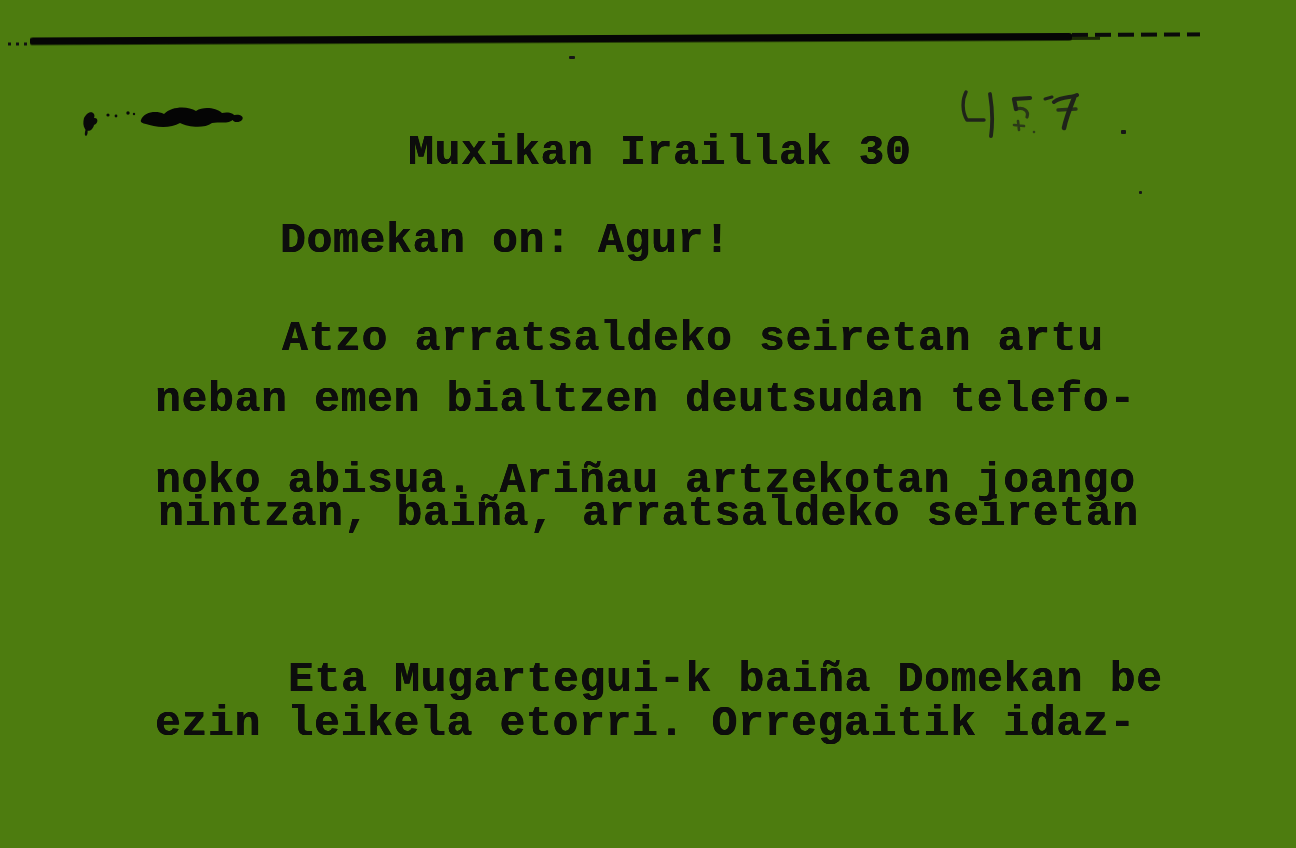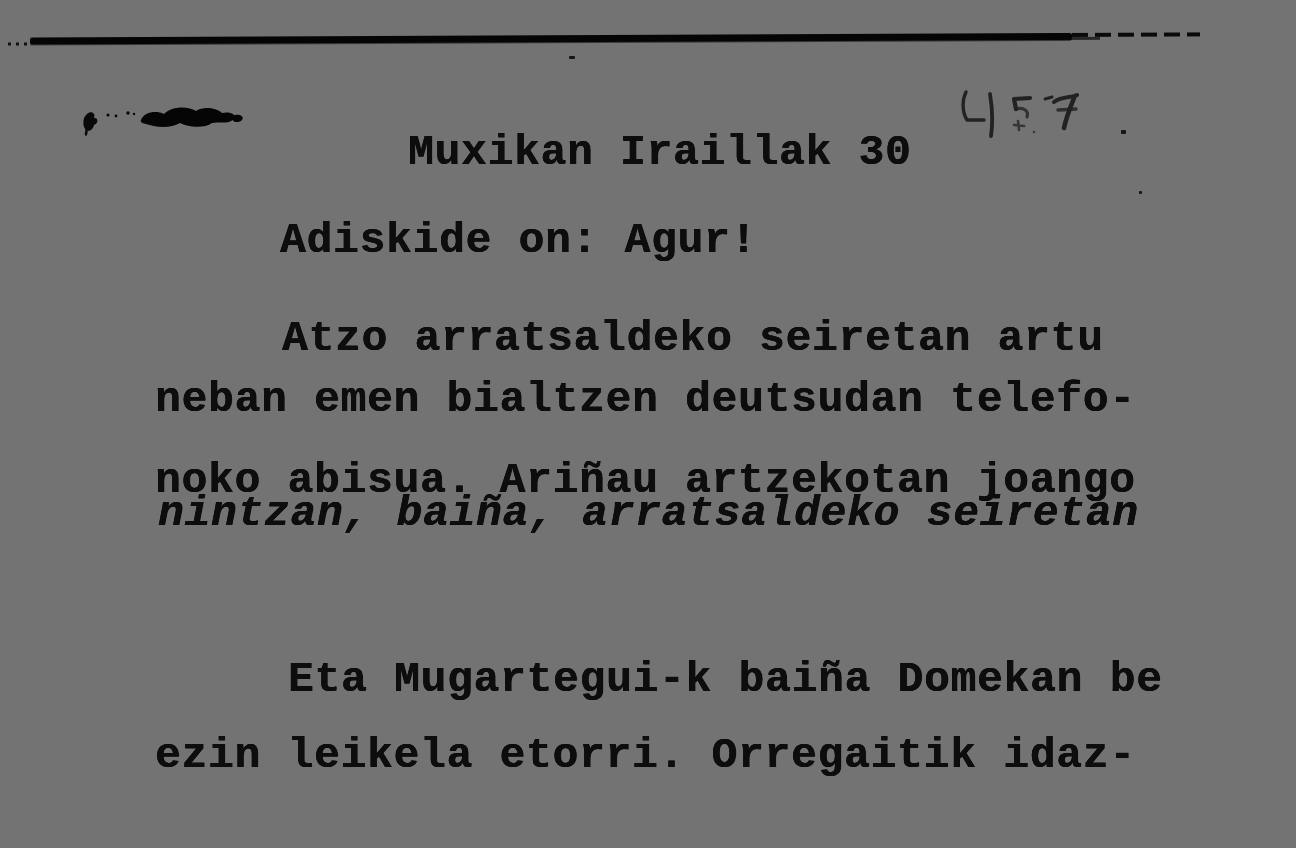--- a/index.html
+++ b/index.html
@@ -1,45 +1,45 @@
 <!DOCTYPE html>
 <html><head>
 <meta charset="utf-8">
 <style>
   html, body { margin: 0; padding: 0; background: #ffffff; }
   .page {
     position: relative;
     width: 1296px;
     height: 848px;
-    background: #737373;
+    background: #4d7c0f;
     overflow: hidden;
   }
   
   .typed {
     position: absolute;
     font-family: "Liberation Mono", monospace;
     font-weight: bold;
     font-size: 43px;
     line-height: 1;
     letter-spacing: 0.7px;
     color: #0d0d0d;
     white-space: pre;
     text-shadow: 0 0 0.6px #000, 0.4px 0.4px 0 rgba(0,0,0,0.55);
     filter: blur(0.25px);
   }
   .dateline   { left: 408px; top: 131px; }
   .salutation { left: 280px; top: 219px; }
   .l1  { left: 282px; top: 317px; }
   .l2  { left: 155px; top: 378px; }
   .l3  { left: 155px; top: 433px; margin-top: 26px; }
-  .l4  { left: 158px; top: 492px; font-style: italic; }
+  .l4  { left: 158px; top: 492px; }
   .l5  { left: 155px; top: 553px; }
   .l6a { left: 143px; top: 620px; }
   .l6b { left: 288px; top: 658px; }
-  .l7  { left: 155px; top: 702px; margin-top: 32px; }
+  .l7  { left: 155px; top: 702px; }
 
   
   .scan-edge {
     position: absolute;
     left: 8px; top: 32px;
     width: 1190px; height: 14px;
     transform: rotate(-0.25deg);
   }
   .scan-edge .lead-dots {
     position: absolute; left: 0; top: 8px; width: 24px; height: 3px;
@@ -108,21 +108,21 @@
 
       <path d="M99,19 L106,17" stroke-width="3"></path>
       <path d="M108,22 C116,16 126,18 131,15" stroke-width="4"></path>
       <path d="M128,18 C124,28 120,38 118,48" stroke-width="4.6"></path>
       <path d="M112,30 L130,29" stroke-width="3.4" opacity="0.85"></path>
       <circle cx="88" cy="52" r="1.3" fill="#1c1c1c" stroke="none" opacity="0.7"></circle>
     </g>
   </svg>
   <span class="handnum-value">457</span>
 
-  <div class="typed salutation">Adiskide on: Agur!</div>
+  <div class="typed salutation">Domekan on: Agur!</div>
 
   <div class="typed l2">neban emen bialtzen deutsudan telefo-</div>
   <div class="typed l1">Atzo arratsaldeko seiretan artu</div>
   <div class="typed l3">noko abisua. Ariñau artzekotan joango</div>
   <div class="typed l4">nintzan, baiña, arratsaldeko seiretan</div>
   <div class="typed l6b">Eta Mugartegui-k baiña Domekan be</div>
   <div class="typed l7">ezin leikela etorri. Orregaitik idaz-</div>
 
   <div class="speck speck-dash"></div>
   <div class="speck speck-right1"></div>

